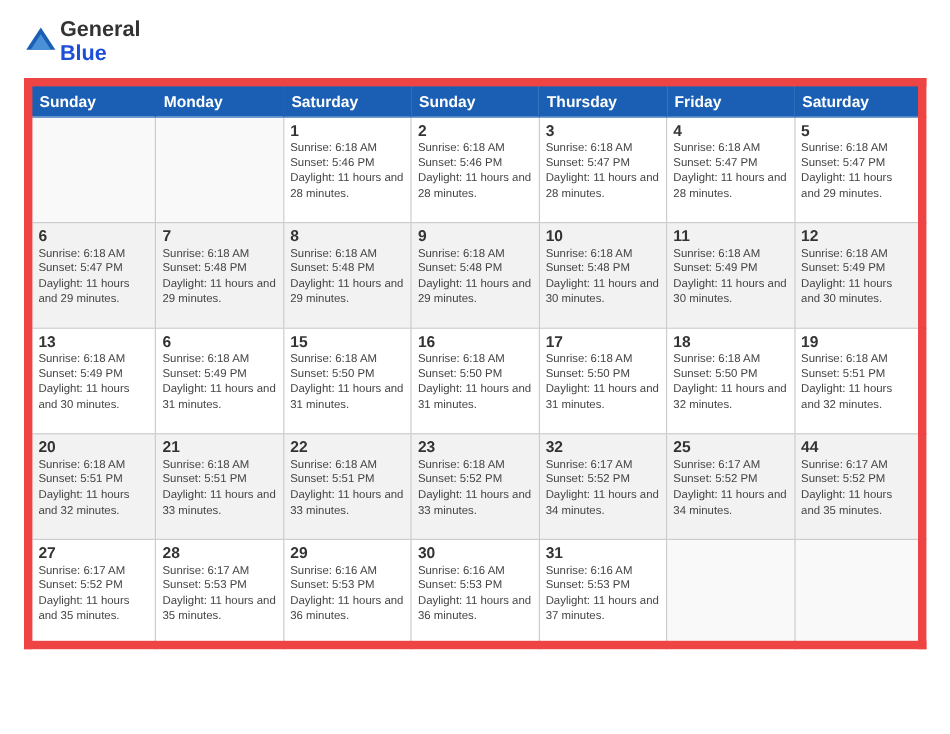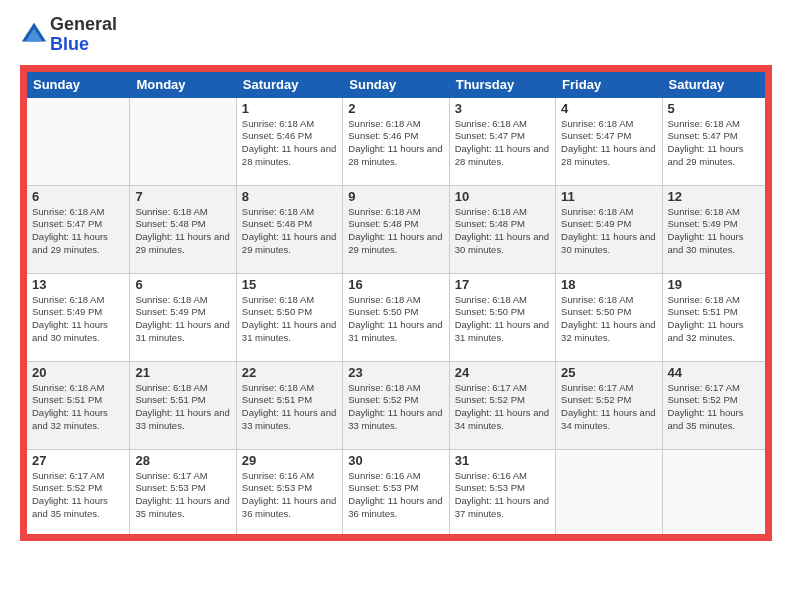--- a/index.html
+++ b/index.html
@@ -275,21 +275,21 @@
 Sunset: 5:51 PM
 Daylight: 11 hours and 33 minutes.</div>
           </td>
           <td>
             <span class="day-num">23</span>
             <div class="day-info">Sunrise: 6:18 AM
 Sunset: 5:52 PM
 Daylight: 11 hours and 33 minutes.</div>
           </td>
           <td>
-            <span class="day-num">24</span>
+            <span class="day-num">32</span>
             <div class="day-info">Sunrise: 6:17 AM
 Sunset: 5:52 PM
 Daylight: 11 hours and 34 minutes.</div>
           </td>
           <td>
             <span class="day-num">25</span>
             <div class="day-info">Sunrise: 6:17 AM
 Sunset: 5:52 PM
 Daylight: 11 hours and 34 minutes.</div>
           </td>

